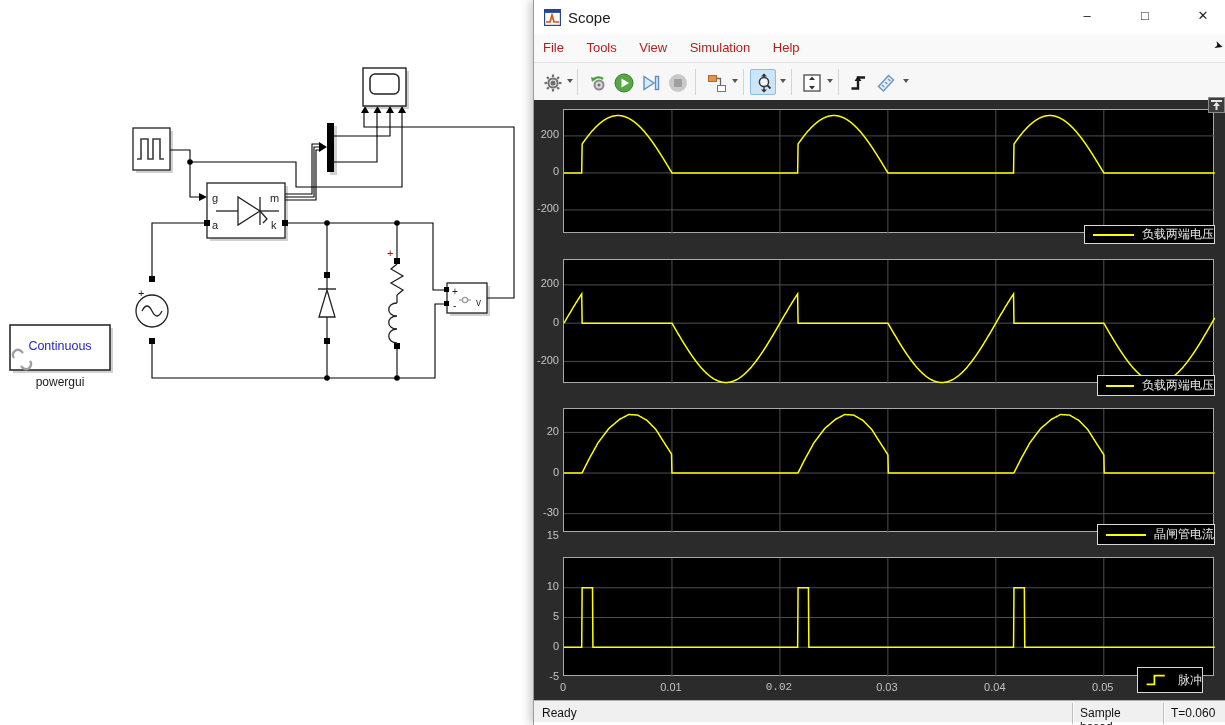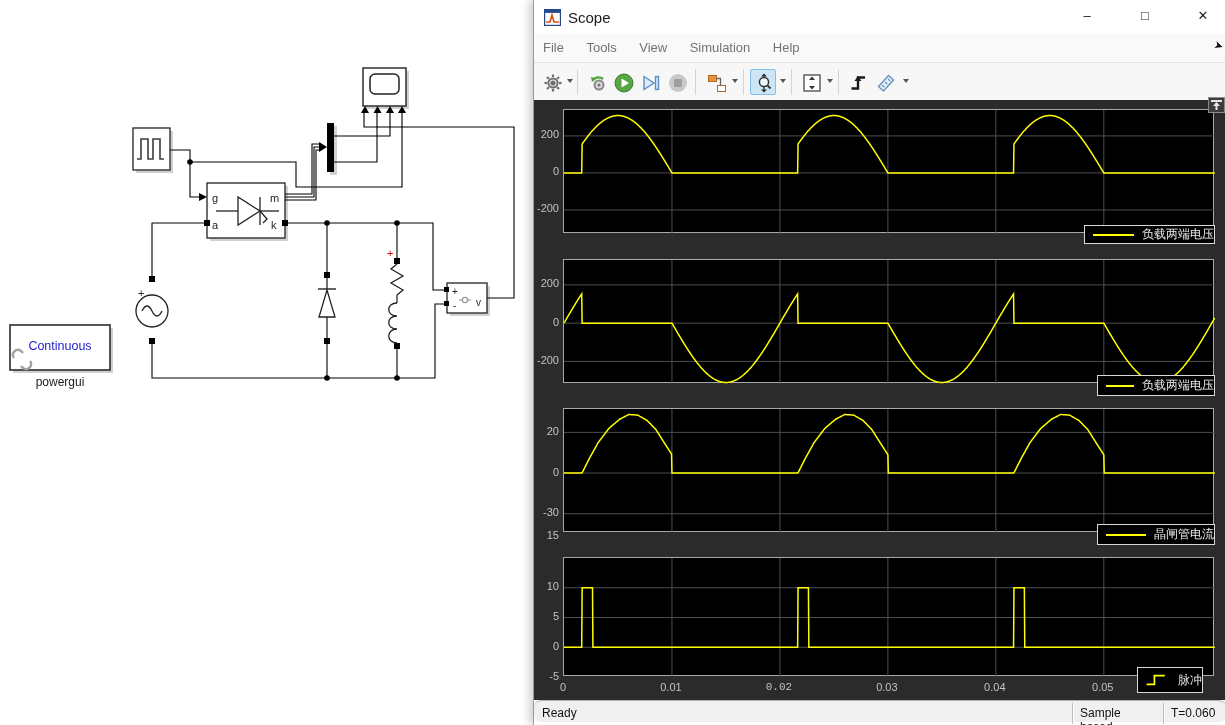--- a/index.html
+++ b/index.html
@@ -11,21 +11,21 @@
   #model-canvas { left:0; top:0; width:533px; height:725px; background:#ffffff; }
 
   
   #scope-window { left:533px; top:0; width:692px; height:725px; background:#ffffff;
                   border-left:1px solid #9a9a9a; box-shadow:-4px 0 8px rgba(0,0,0,.18); }
   #title-bar { left:0; top:0; width:692px; height:34px; background:#ffffff; }
   #title-text { left:34px; top:9px; font-size:15px; color:#1a1a1a; }
   .win-btn { top:0; width:46px; height:32px; text-align:center; line-height:32px;
              font-size:13px; color:#222; cursor:default; }
   #menu-bar { left:0; top:34px; width:692px; height:28px; background:#f9f9f9; }
-  .menu-item { display:inline-block; font-size:13px; color:#737373; padding:6px 9px 5px 9px; }
+  .menu-item { display:inline-block; font-size:13px; color:#b91c1c; padding:6px 9px 5px 9px; }
   #menu-overflow { right:3px; top:5px; font-size:11px; color:#111; transform:rotate(18deg); }
   #toolbar { left:0; top:62px; width:692px; height:38px; background:#f7f7f7;
              border-top:1px solid #e3e3e3; }
   .tb-btn { top:6px; width:26px; height:26px; border:1px solid transparent; border-radius:2px; }
   .tb-btn svg { position:absolute; left:3px; top:3px; }
   .tb-btn.selected { background:#cde6f7; border:1px solid #88bde6; }
   .tb-caret { top:16px; width:0; height:0; border-left:3.5px solid transparent;
               border-right:3.5px solid transparent; border-top:4px solid #555; }
   .tb-sep { top:6px; width:1px; height:26px; background:#d4d4d4; }
 
@@ -40,21 +40,21 @@
   .legend { position:absolute; background:#000; border:1px solid #d8d8d8; display:flex;
             align-items:center; color:#ececec; font-size:12px; }
   .legend .sample { display:inline-block; width:44px; height:2px; background:#ffff00;
                     margin:0 8px 0 8px; }
   .legend .ltext { white-space:nowrap; }
   #hoist-btn { left:674px; top:-3px; width:17px; height:16px; background:#3d3d3d;
                border:1px solid #8a8a8a; }
 
   
   #status-bar { left:0; top:700px; width:692px; height:22px; background:#f0f0f0;
-                border-top:1px solid #b0b0b0; font-size:12px; color:#111;border-radius:7px; }
+                border-top:1px solid #b0b0b0; font-size:12px; color:#111; }
   #status-left { left:8px; top:5px; }
   .status-cell { top:2px; height:21px; border-left:1px solid #bdbdbd;
                  box-shadow:inset 1px 0 0 #fff; padding:3px 6px 0 7px; }
 </style>
 </head>
 <body>
 
 <div class="abs" id="model-canvas">
 <svg width="533" height="725" viewBox="0 0 533 725">
   <g stroke="#000" stroke-width="1.1" fill="none">

